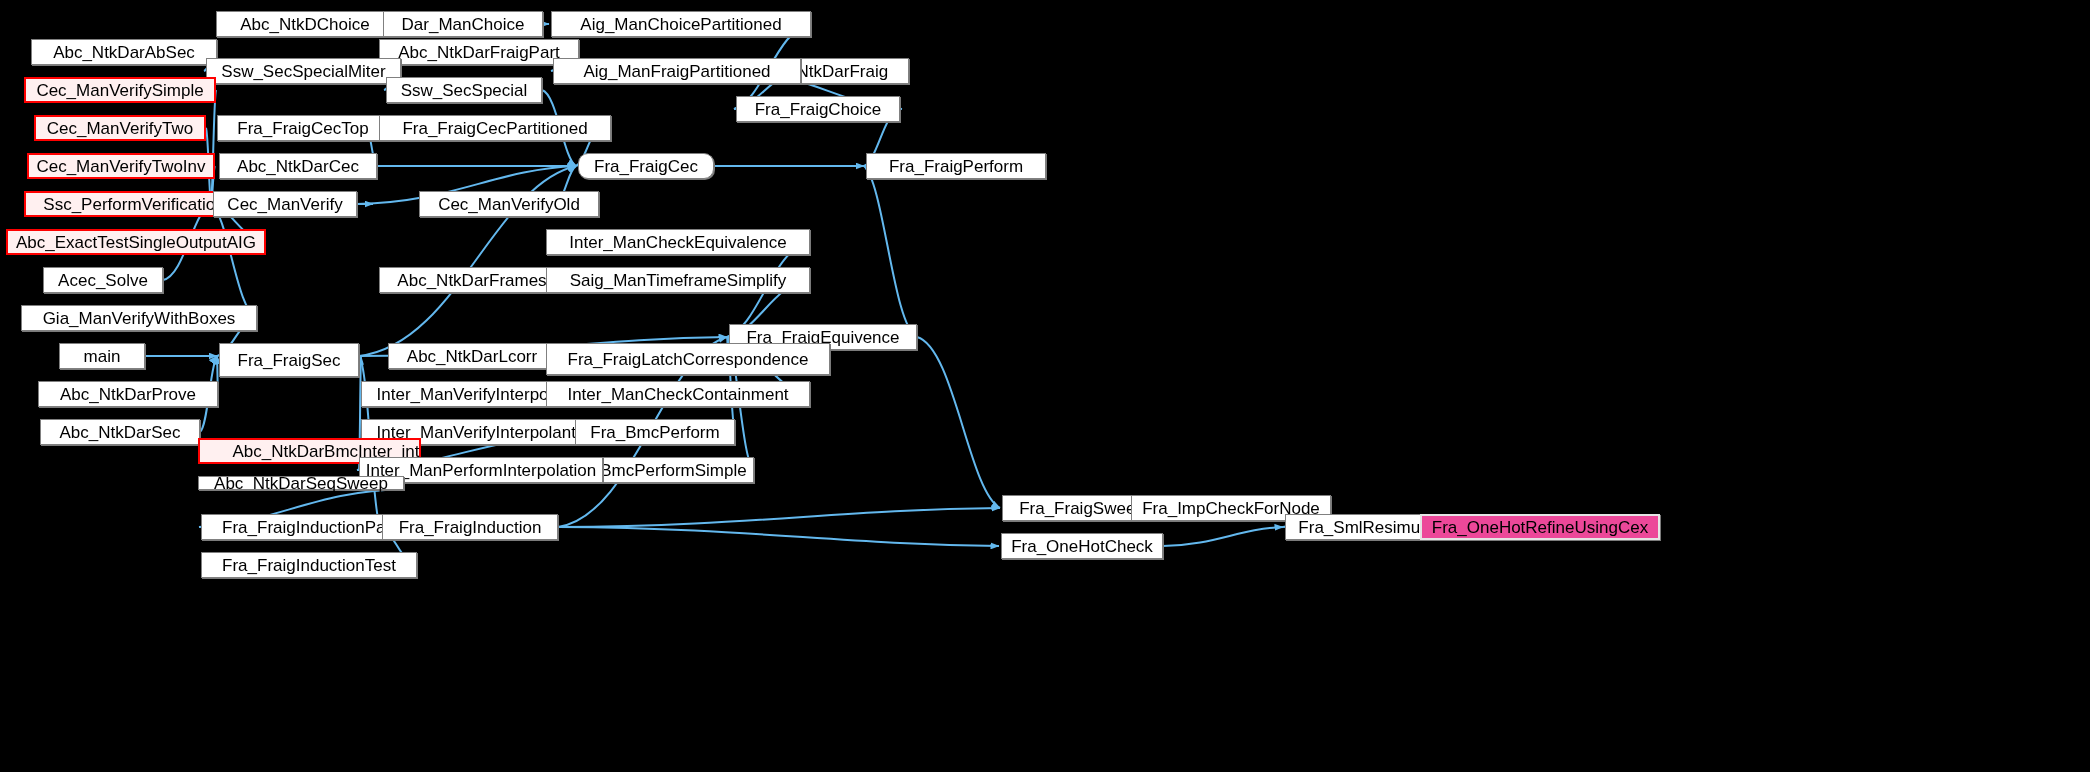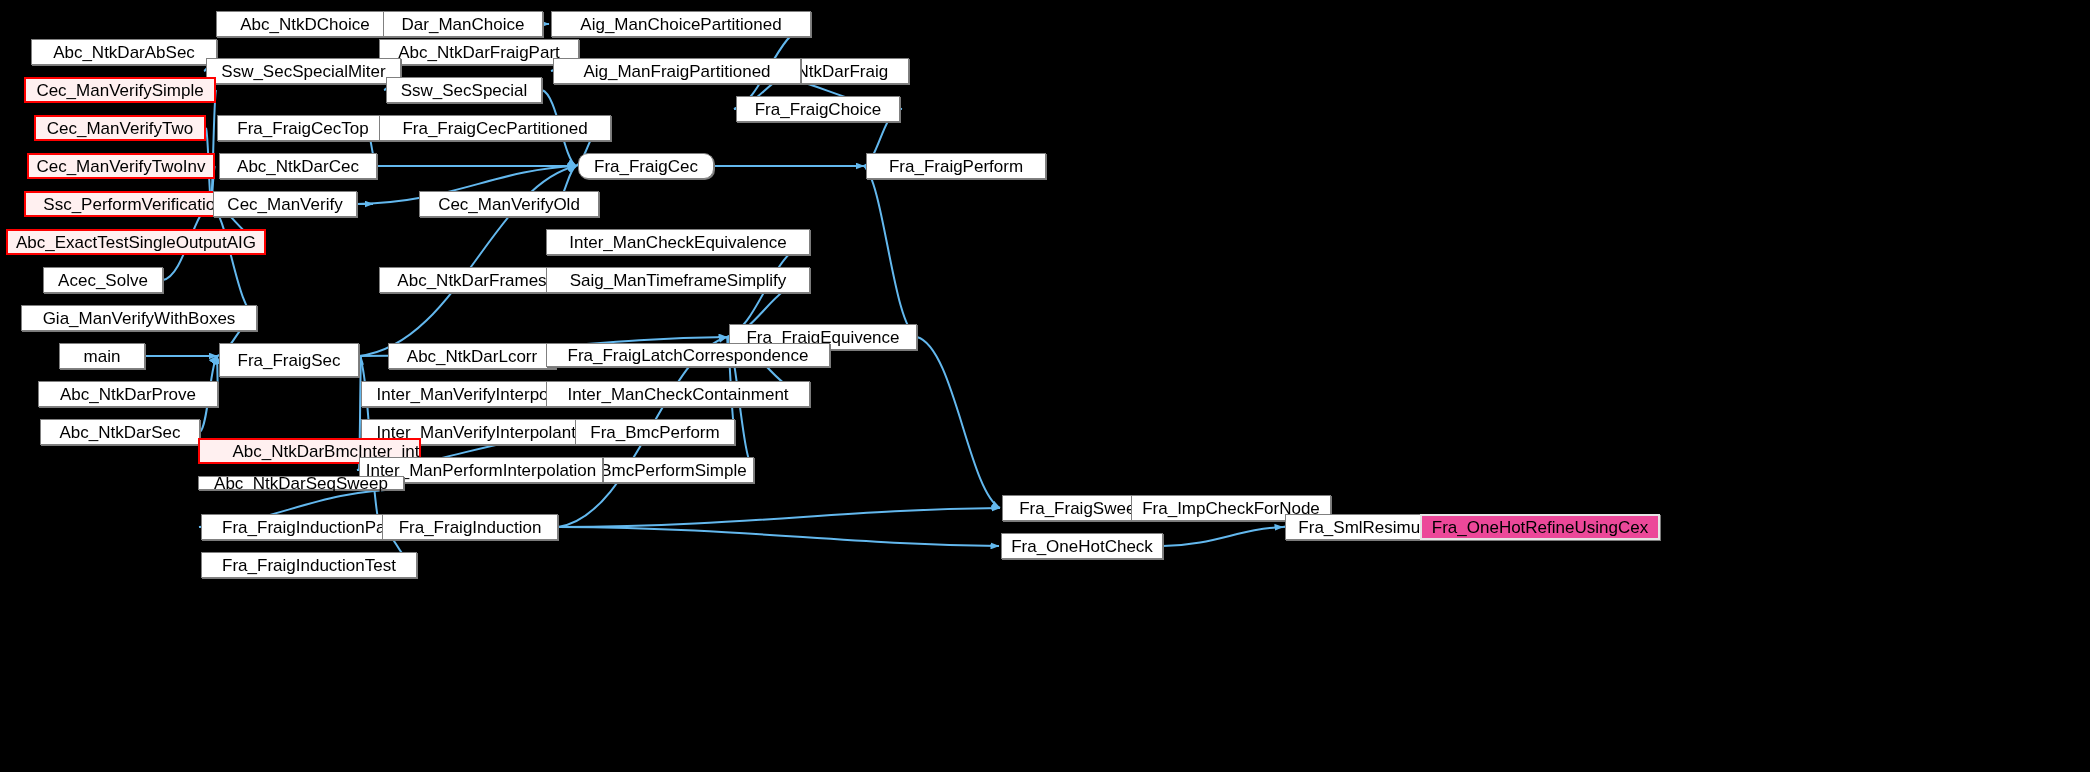--- a/index.html
+++ b/index.html
@@ -191,21 +191,21 @@
       </div>
       <div class="node" style="left: 59px; top: 343px; width: 86px; height: 26px;">
         <span>main</span>
       </div>
       <div class="node" style="left: 219px; top: 343px; width: 140px; height: 34px;">
         <span>Fra_FraigSec</span>
       </div>
       <div class="node" style="left: 388px; top: 343px; width: 168px; height: 26px;">
         <span>Abc_NtkDarLcorr</span>
       </div>
-      <div class="node" style="left: 546px; top: 343px; width: 284px; height: 24px;">
+      <div class="node" style="left: 546px; top: 343px; width: 284px; height: 32px;">
         <span>Fra_FraigLatchCorrespondence</span>
       </div>
       <div class="node" style="left: 38px; top: 381px; width: 180px; height: 26px;">
         <span>Abc_NtkDarProve</span>
       </div>
       <div class="node" style="left: 361px; top: 381px; width: 240px; height: 26px;">
         <span>Inter_ManVerifyInterpolant1</span>
       </div>
       <div class="node" style="left: 546px; top: 381px; width: 264px; height: 26px;">
         <span>Inter_ManCheckContainment</span>

